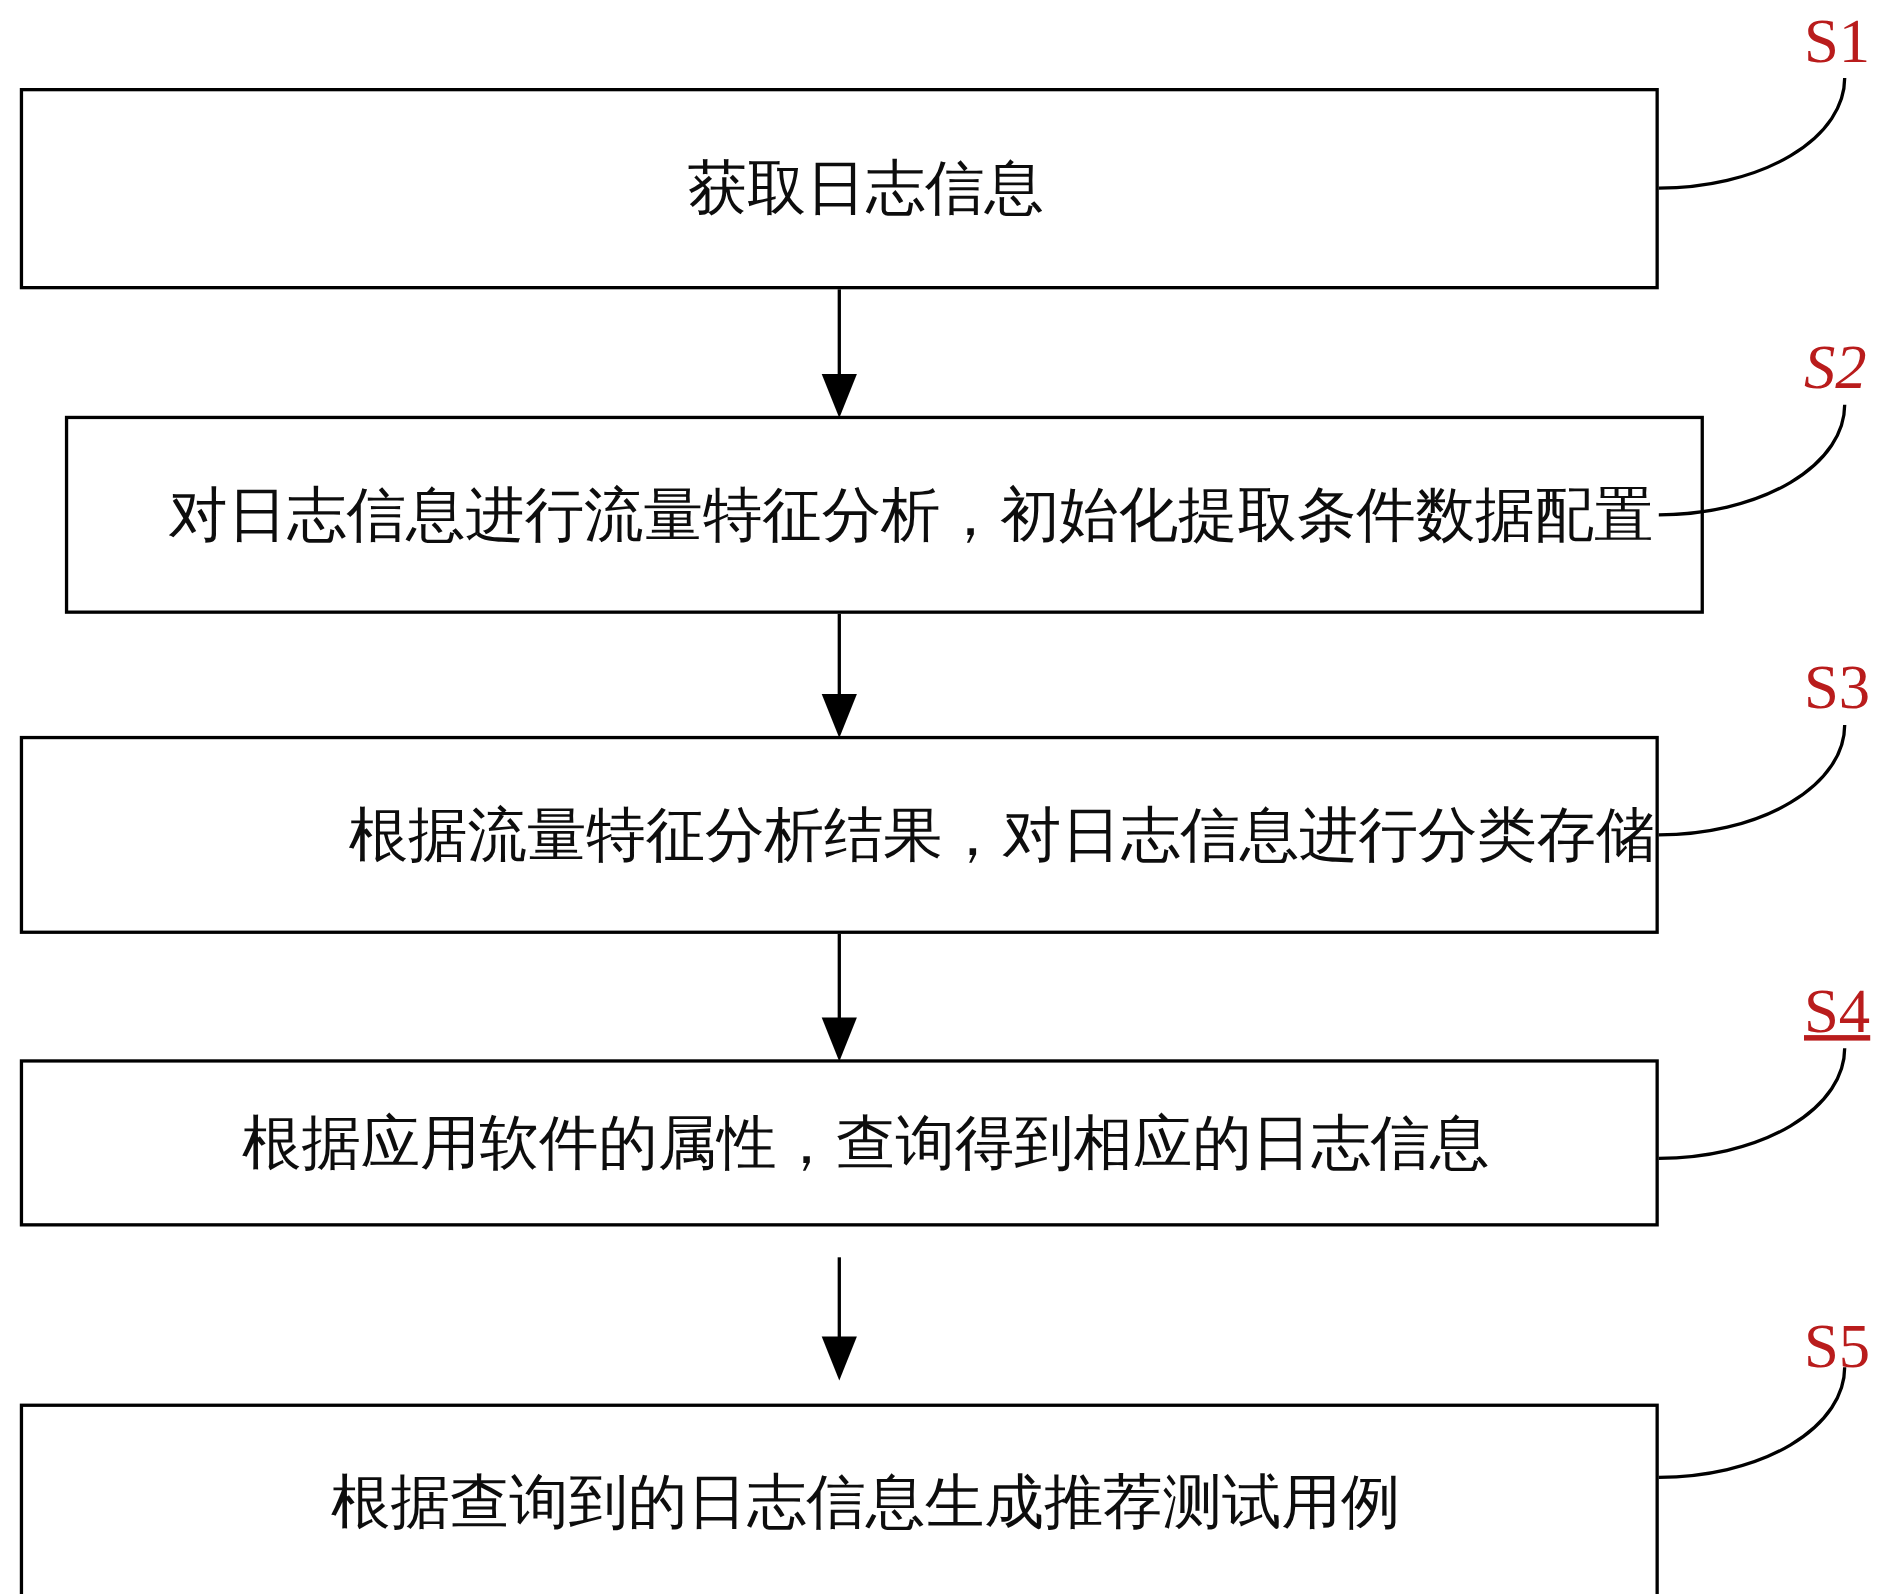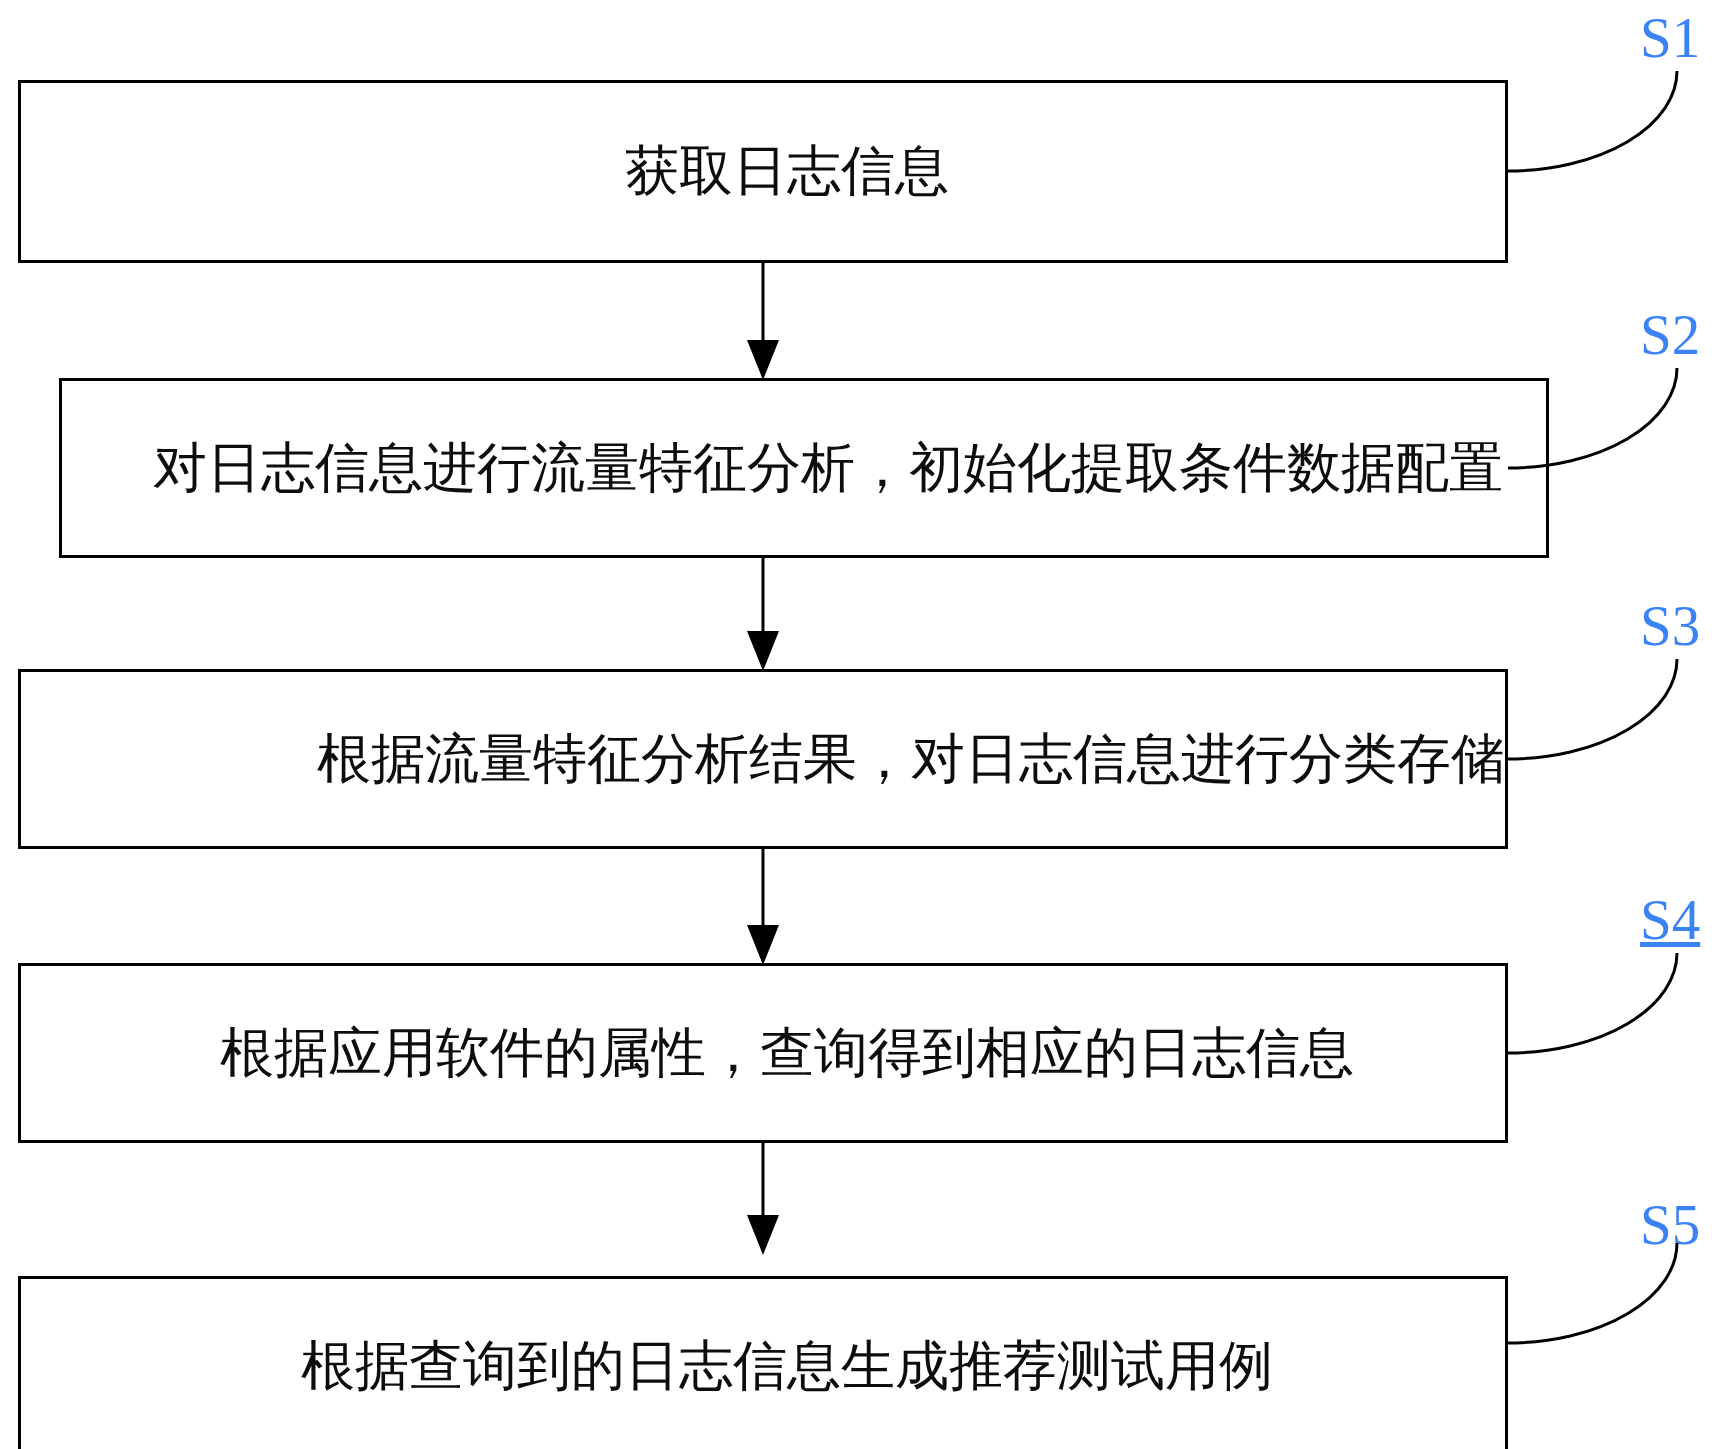--- a/index.html
+++ b/index.html
@@ -26,21 +26,21 @@
     font-size:54px;
     color:#0d0d0d;
     letter-spacing:0px;
     white-space:nowrap;
     line-height:1.15;
   }
   .step-label{
     position:absolute;
     left:1640px;
     font-size:57px;
-    color:#3b82f6;
+    color:#b91c1c;
     line-height:1;
     white-space:nowrap;
   }
   svg.connectors{
     position:absolute;
     left:0;top:0;
   }
 </style>
 </head>
 <body>
@@ -49,29 +49,29 @@
 
   <div class="step-box" style="top:80px;height:183px;">
     <span class="step-text">获取日志信息</span>
   </div>
   <div class="step-box" style="top:378px;height:180px;margin-left:41px;">
     <span class="step-text">对日志信息进行流量特征分析，初始化提取条件数据配置</span>
   </div>
   <div class="step-box" style="top:669px;height:180px;justify-content:flex-end;">
     <span class="step-text">根据流量特征分析结果，对日志信息进行分类存储</span>
   </div>
-  <div class="step-box" style="top:963px;height:180px;">
+  <div class="step-box" style="top:963px;height:152px;">
     <span class="step-text">根据应用软件的属性，查询得到相应的日志信息</span>
   </div>
   <div class="step-box" style="top:1253px;height:180px;margin-top:23px;">
     <span class="step-text">根据查询到的日志信息生成推荐测试用例</span>
   </div>
 
   <div class="step-label" style="top:9px;">S1</div>
-  <div class="step-label" style="top:306px;">S2</div>
+  <div class="step-label" style="top:306px;font-style:italic;">S2</div>
   <div class="step-label" style="top:597px;">S3</div>
   <div class="step-label" style="top:891px;text-decoration:underline;">S4</div>
   <div class="step-label" style="top:1196px;">S5</div>
 
   <svg class="connectors" width="1712" height="1449" viewBox="0 0 1712 1449">
 
     <g>
       <line x1="763" y1="263" x2="763" y2="342" stroke="#000" stroke-width="3"></line>
       <polygon points="747,340 779,340 763,380" fill="#000"></polygon>
     </g>

